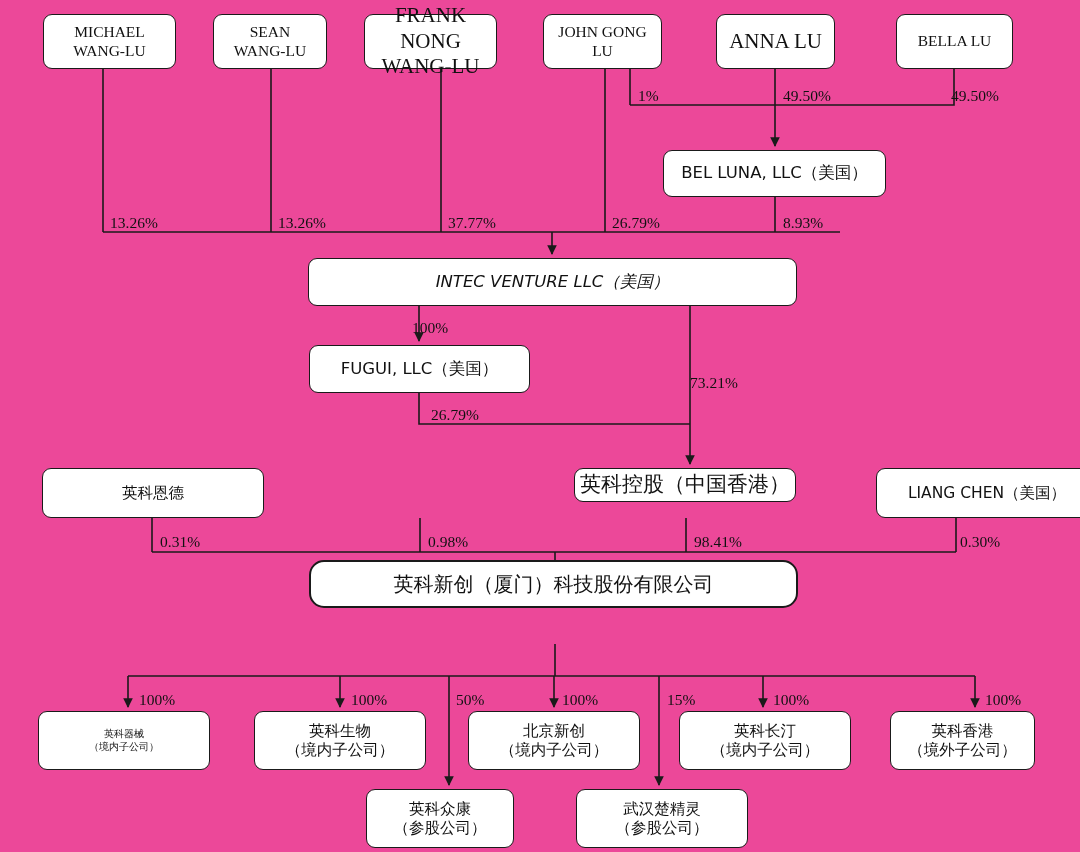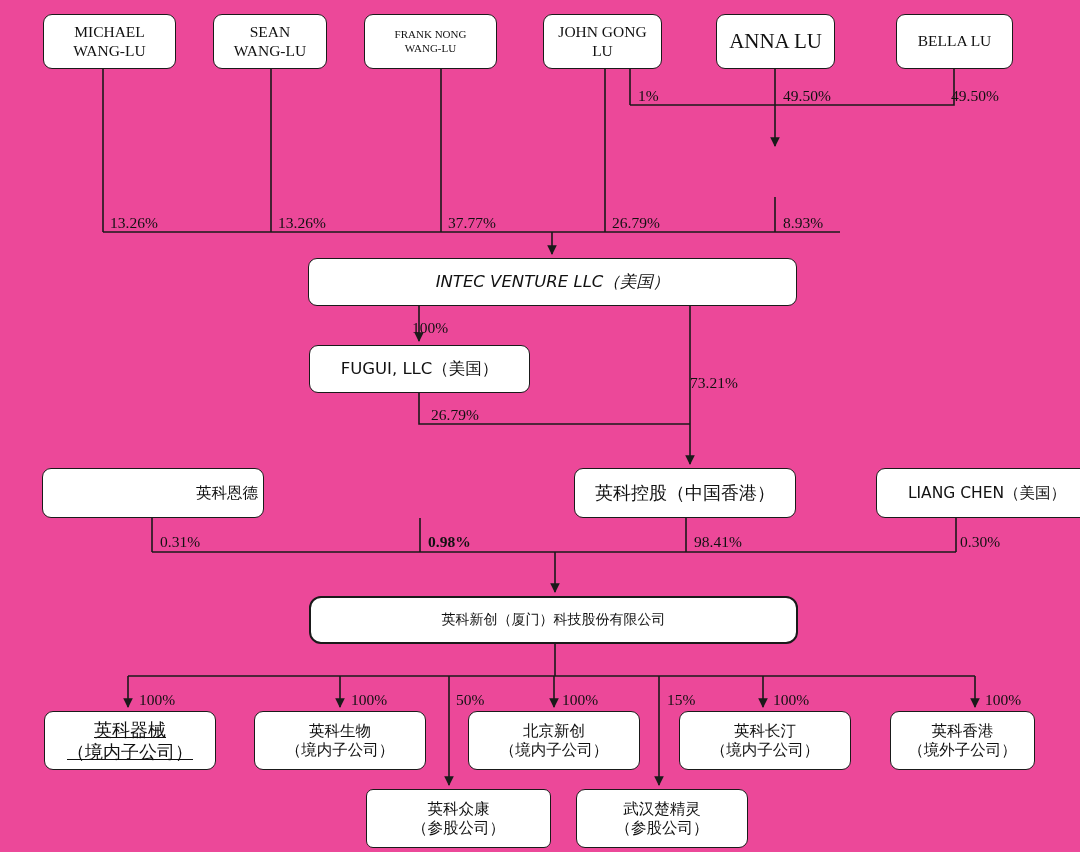--- a/index.html
+++ b/index.html
@@ -72,85 +72,88 @@
       <path d="M 659 676 L 659 785" marker-end="url(#ah)"></path>
     </g>
   </svg>
 
   <div class="node" style="left: 43px; top: 14px; width: 133px; height: 55px; font-size: 15.5px;">
       <span class="txt">MICHAEL<br>WANG-LU</span>
     </div>
   <div class="node" style="left: 213px; top: 14px; width: 114px; height: 55px; font-size: 15.5px; font-family: Liberation Serif, serif;">
       <span class="txt">SEAN<br>WANG-LU</span>
     </div>
-  <div class="node" style="left: 364px; top: 14px; width: 133px; height: 55px; font-size: 11px;">
+  <div class="node" style="left: 364px; top: 14px; width: 133px; height: 55px; font-size: 21px;">
       <span class="txt">FRANK NONG<br>WANG-LU</span>
     </div>
   <div class="node" style="left: 536px; top: 14px; width: 119px; height: 55px; font-size: 15.5px; margin-left: 7px;">
       <span class="txt">JOHN GONG<br>LU</span>
     </div>
   <div class="node" style="left: 716px; top: 14px; width: 119px; height: 55px; font-size: 21px;">
       <span class="txt">ANNA LU</span>
     </div>
   <div class="node" style="left: 896px; top: 14px; width: 117px; height: 55px; font-size: 15.5px;">
       <span class="txt">BELLA LU</span>
     </div>
+  <div class="node" style="left: 663px; top: 150px; width: 223px; height: 47px; font-size: 16.5px;">
+      <span class="txt cn">BEL LUNA, LLC（美国）</span>
+    </div>
   <div class="node" style="left: 308px; top: 258px; width: 489px; height: 48px; font-size: 16.5px; font-style: italic;">
       <span class="txt cn">INTEC VENTURE LLC（美国）</span>
     </div>
   <div class="node" style="left: 309px; top: 345px; width: 221px; height: 48px; font-size: 16.5px;">
       <span class="txt cn">FUGUI, LLC（美国）</span>
     </div>
-  <div class="node" style="left: 42px; top: 468px; width: 222px; height: 50px; font-size: 15.5px; justify-content: flex-end;">
+  <div class="node" style="left: 42px; top: 468px; width: 222px; height: 50px; font-size: 15.5px;">
       <span class="txt cn">英科恩德</span>
     </div>
-  <div class="node" style="left: 574px; top: 468px; width: 222px; height: 50px; font-size: 18px;">
+  <div class="node" style="left: 574px; top: 468px; width: 222px; height: 34px; font-size: 21px;">
       <span class="txt cn">英科控股（中国香港）</span>
     </div>
   <div class="node" style="left: 840px; top: 468px; width: 222px; height: 50px; font-size: 15.5px; margin-left: 36px;">
       <span class="txt cn">LIANG CHEN（美国）</span>
     </div>
-  <div class="node main" style="left: 309px; top: 596px; width: 489px; height: 48px; font-size: 14px;">
+  <div class="node main" style="left: 309px; top: 560px; width: 489px; height: 48px; font-size: 20px; border-radius: 15px;">
       <span class="txt cn">英科新创（厦门）科技股份有限公司</span>
     </div>
-  <div class="node" style="left: 44px; top: 711px; width: 172px; height: 59px; font-size: 18px; text-decoration: underline;">
+  <div class="node" style="left: 38px; top: 711px; width: 172px; height: 59px; font-size: 10px;">
       <span class="txt cn">英科器械<br>（境内子公司）</span>
     </div>
   <div class="node" style="left: 254px; top: 711px; width: 172px; height: 59px; font-size: 15.5px;">
       <span class="txt cn">英科生物<br>（境内子公司）</span>
     </div>
   <div class="node" style="left: 468px; top: 711px; width: 172px; height: 59px; font-size: 15.5px;">
       <span class="txt cn">北京新创<br>（境内子公司）</span>
     </div>
   <div class="node" style="left: 679px; top: 711px; width: 172px; height: 59px; font-size: 15.5px;">
       <span class="txt cn">英科长汀<br>（境内子公司）</span>
     </div>
   <div class="node" style="left: 890px; top: 711px; width: 145px; height: 59px; font-size: 15.5px;">
       <span class="txt cn">英科香港<br>（境外子公司）</span>
     </div>
-  <div class="node" style="left: 366px; top: 789px; width: 185px; height: 59px; font-size: 15.5px; border-radius: 7px;">
+  <div class="node" style="left: 366px; top: 789px; width: 148px; height: 59px; font-size: 15.5px;">
       <span class="txt cn">英科众康<br>（参股公司）</span>
     </div>
   <div class="node" style="left: 576px; top: 789px; width: 172px; height: 59px; font-size: 15.5px;">
       <span class="txt cn">武汉楚精灵<br>（参股公司）</span>
     </div>
 
   <span class="lbl" style="left: 638px; top: 88px;">1%</span>
   <span class="lbl" style="left: 783px; top: 88px;">49.50%</span>
   <span class="lbl" style="left: 951px; top: 88px;">49.50%</span>
   <span class="lbl" style="left: 110px; top: 215px;">13.26%</span>
   <span class="lbl" style="left: 278px; top: 215px;">13.26%</span>
   <span class="lbl" style="left: 448px; top: 215px;">37.77%</span>
   <span class="lbl" style="left: 612px; top: 215px;">26.79%</span>
   <span class="lbl" style="left: 783px; top: 215px;">8.93%</span>
   <span class="lbl" style="left: 412px; top: 320px;">100%</span>
   <span class="lbl" style="left: 690px; top: 375px;">73.21%</span>
   <span class="lbl" style="left: 431px; top: 407px;">26.79%</span>
   <span class="lbl" style="left: 160px; top: 534px;">0.31%</span>
-  <span class="lbl" style="left: 428px; top: 534px; font-weight: bold;">0.98%</span>
+  <span class="lbl" style="left: 428px; top: 534px;">0.98%</span>
   <span class="lbl" style="left: 694px; top: 534px;">98.41%</span>
   <span class="lbl" style="left: 960px; top: 534px;">0.30%</span>
   <span class="lbl" style="left: 139px; top: 692px;">100%</span>
   <span class="lbl" style="left: 351px; top: 692px;">100%</span>
   <span class="lbl" style="left: 456px; top: 692px;">50%</span>
   <span class="lbl" style="left: 562px; top: 692px;">100%</span>
   <span class="lbl" style="left: 667px; top: 692px;">15%</span>
   <span class="lbl" style="left: 773px; top: 692px;">100%</span>
   <span class="lbl" style="left: 985px; top: 692px;">100%</span>
 

